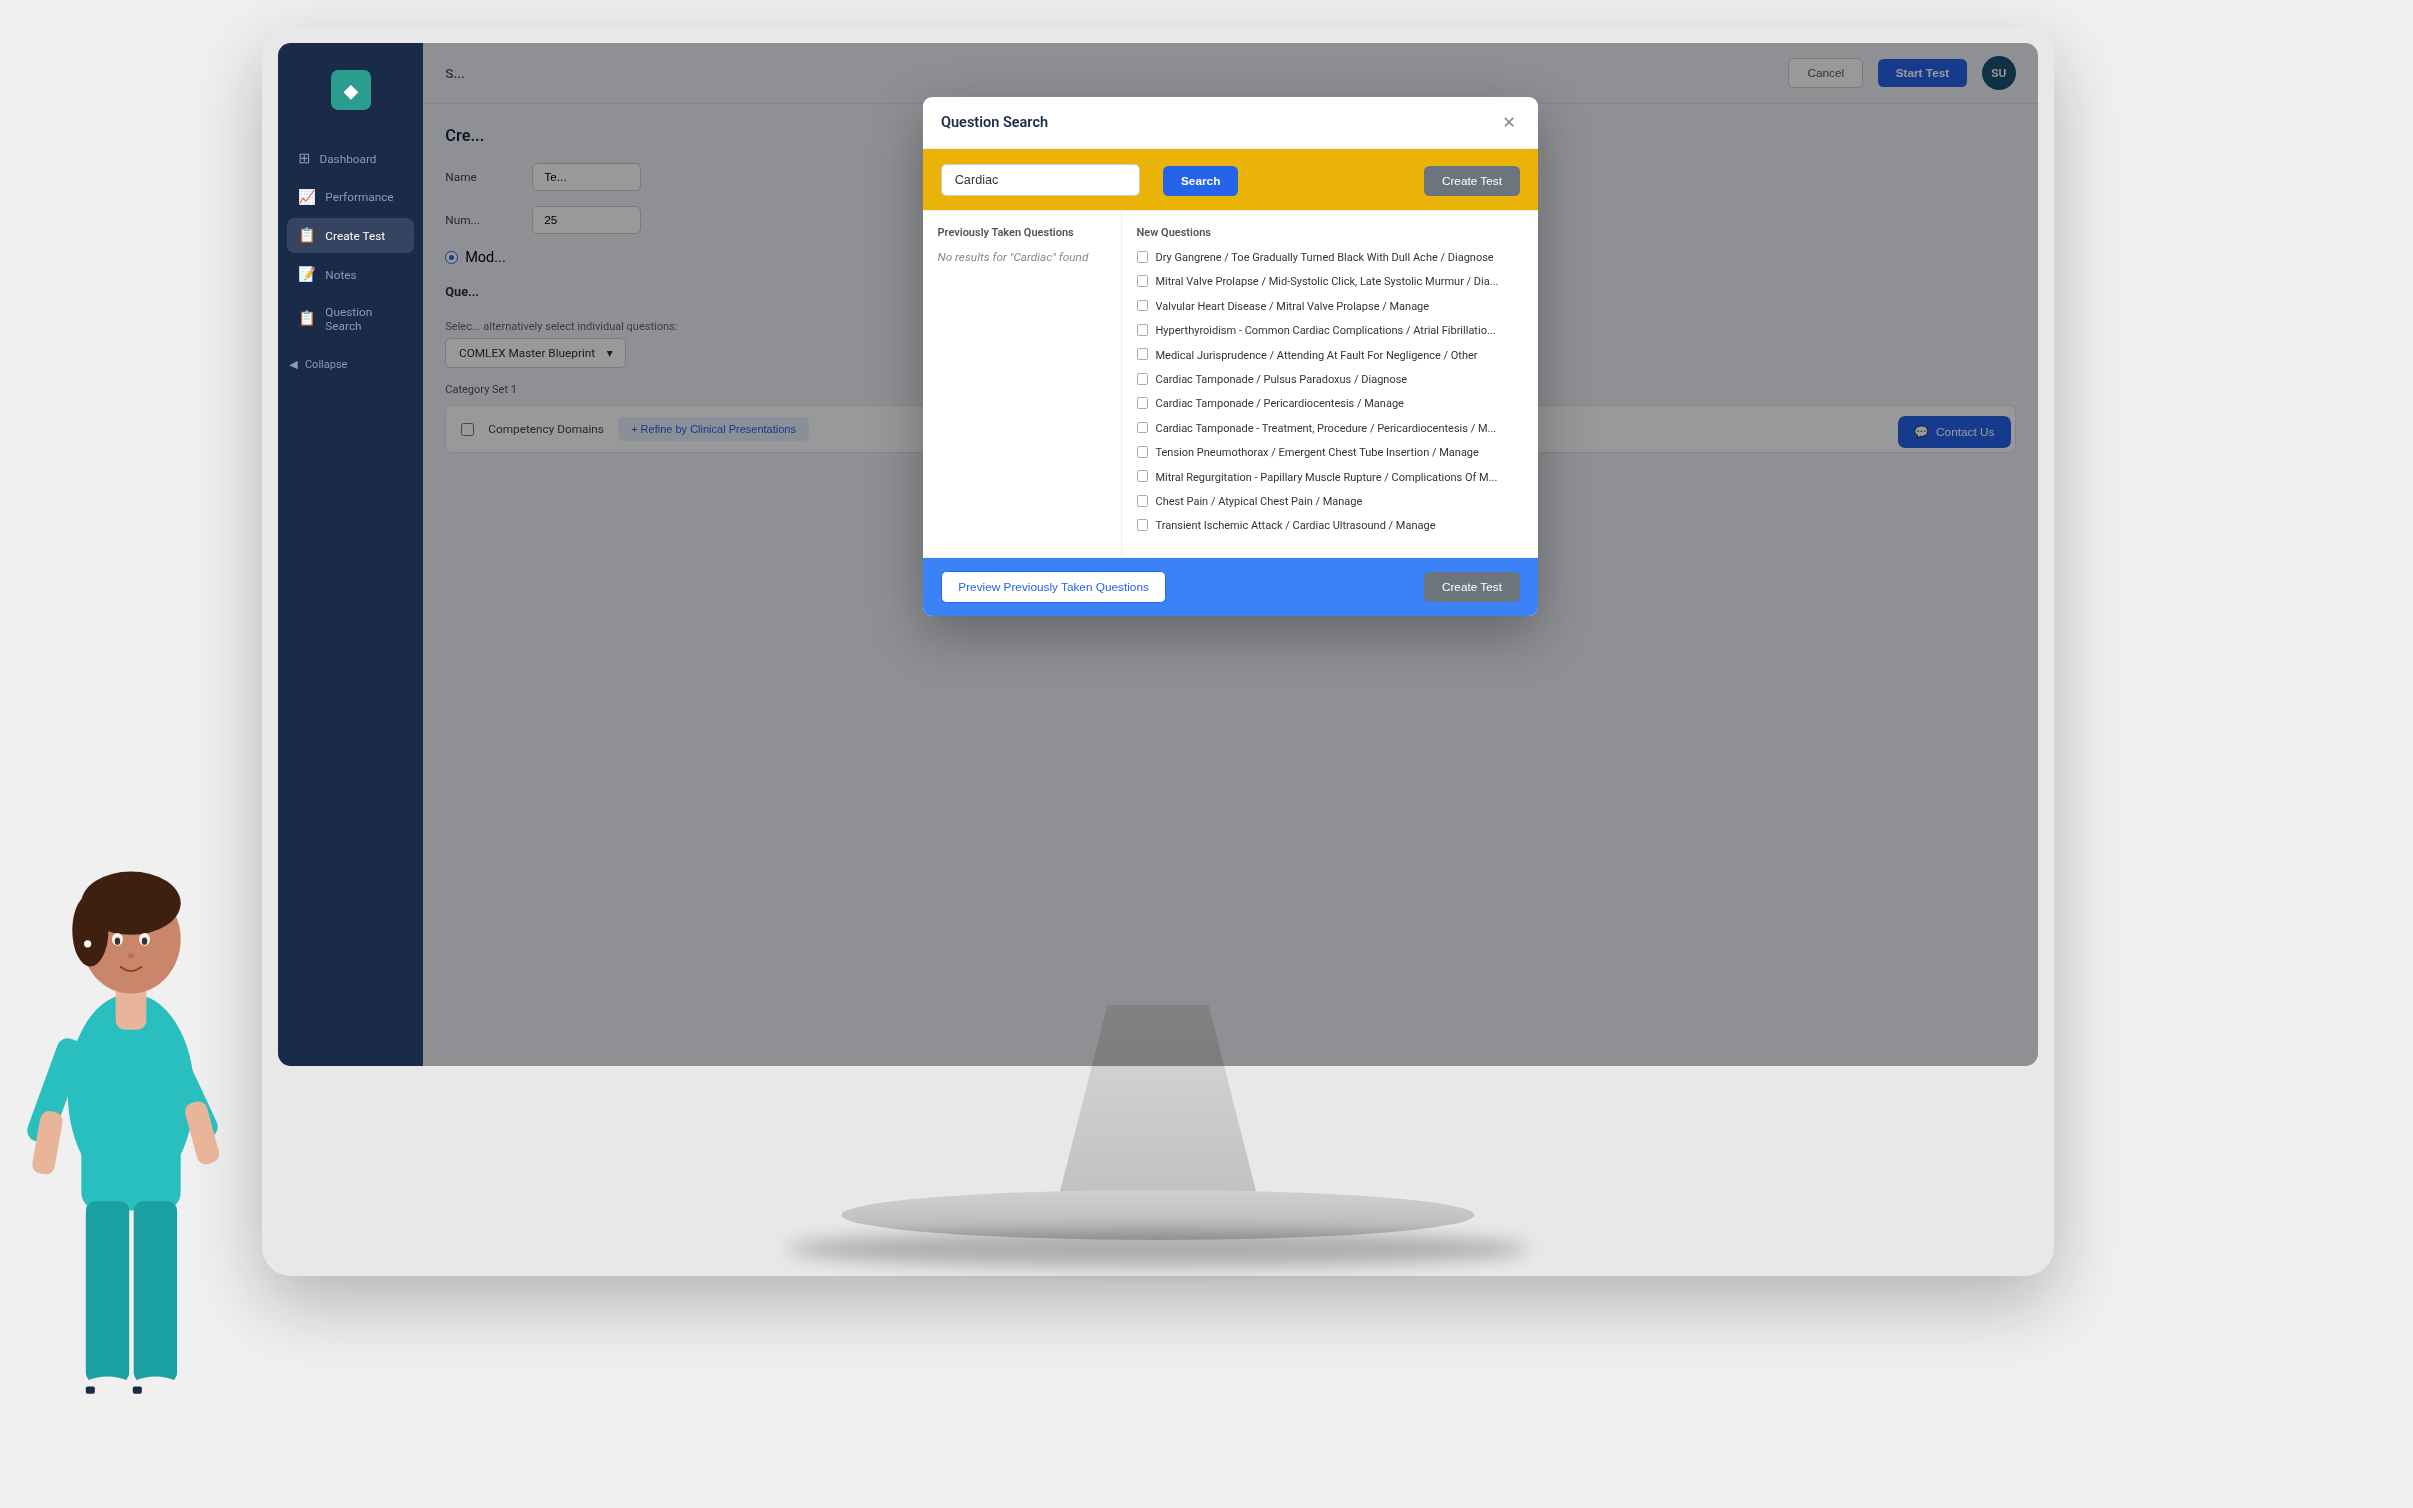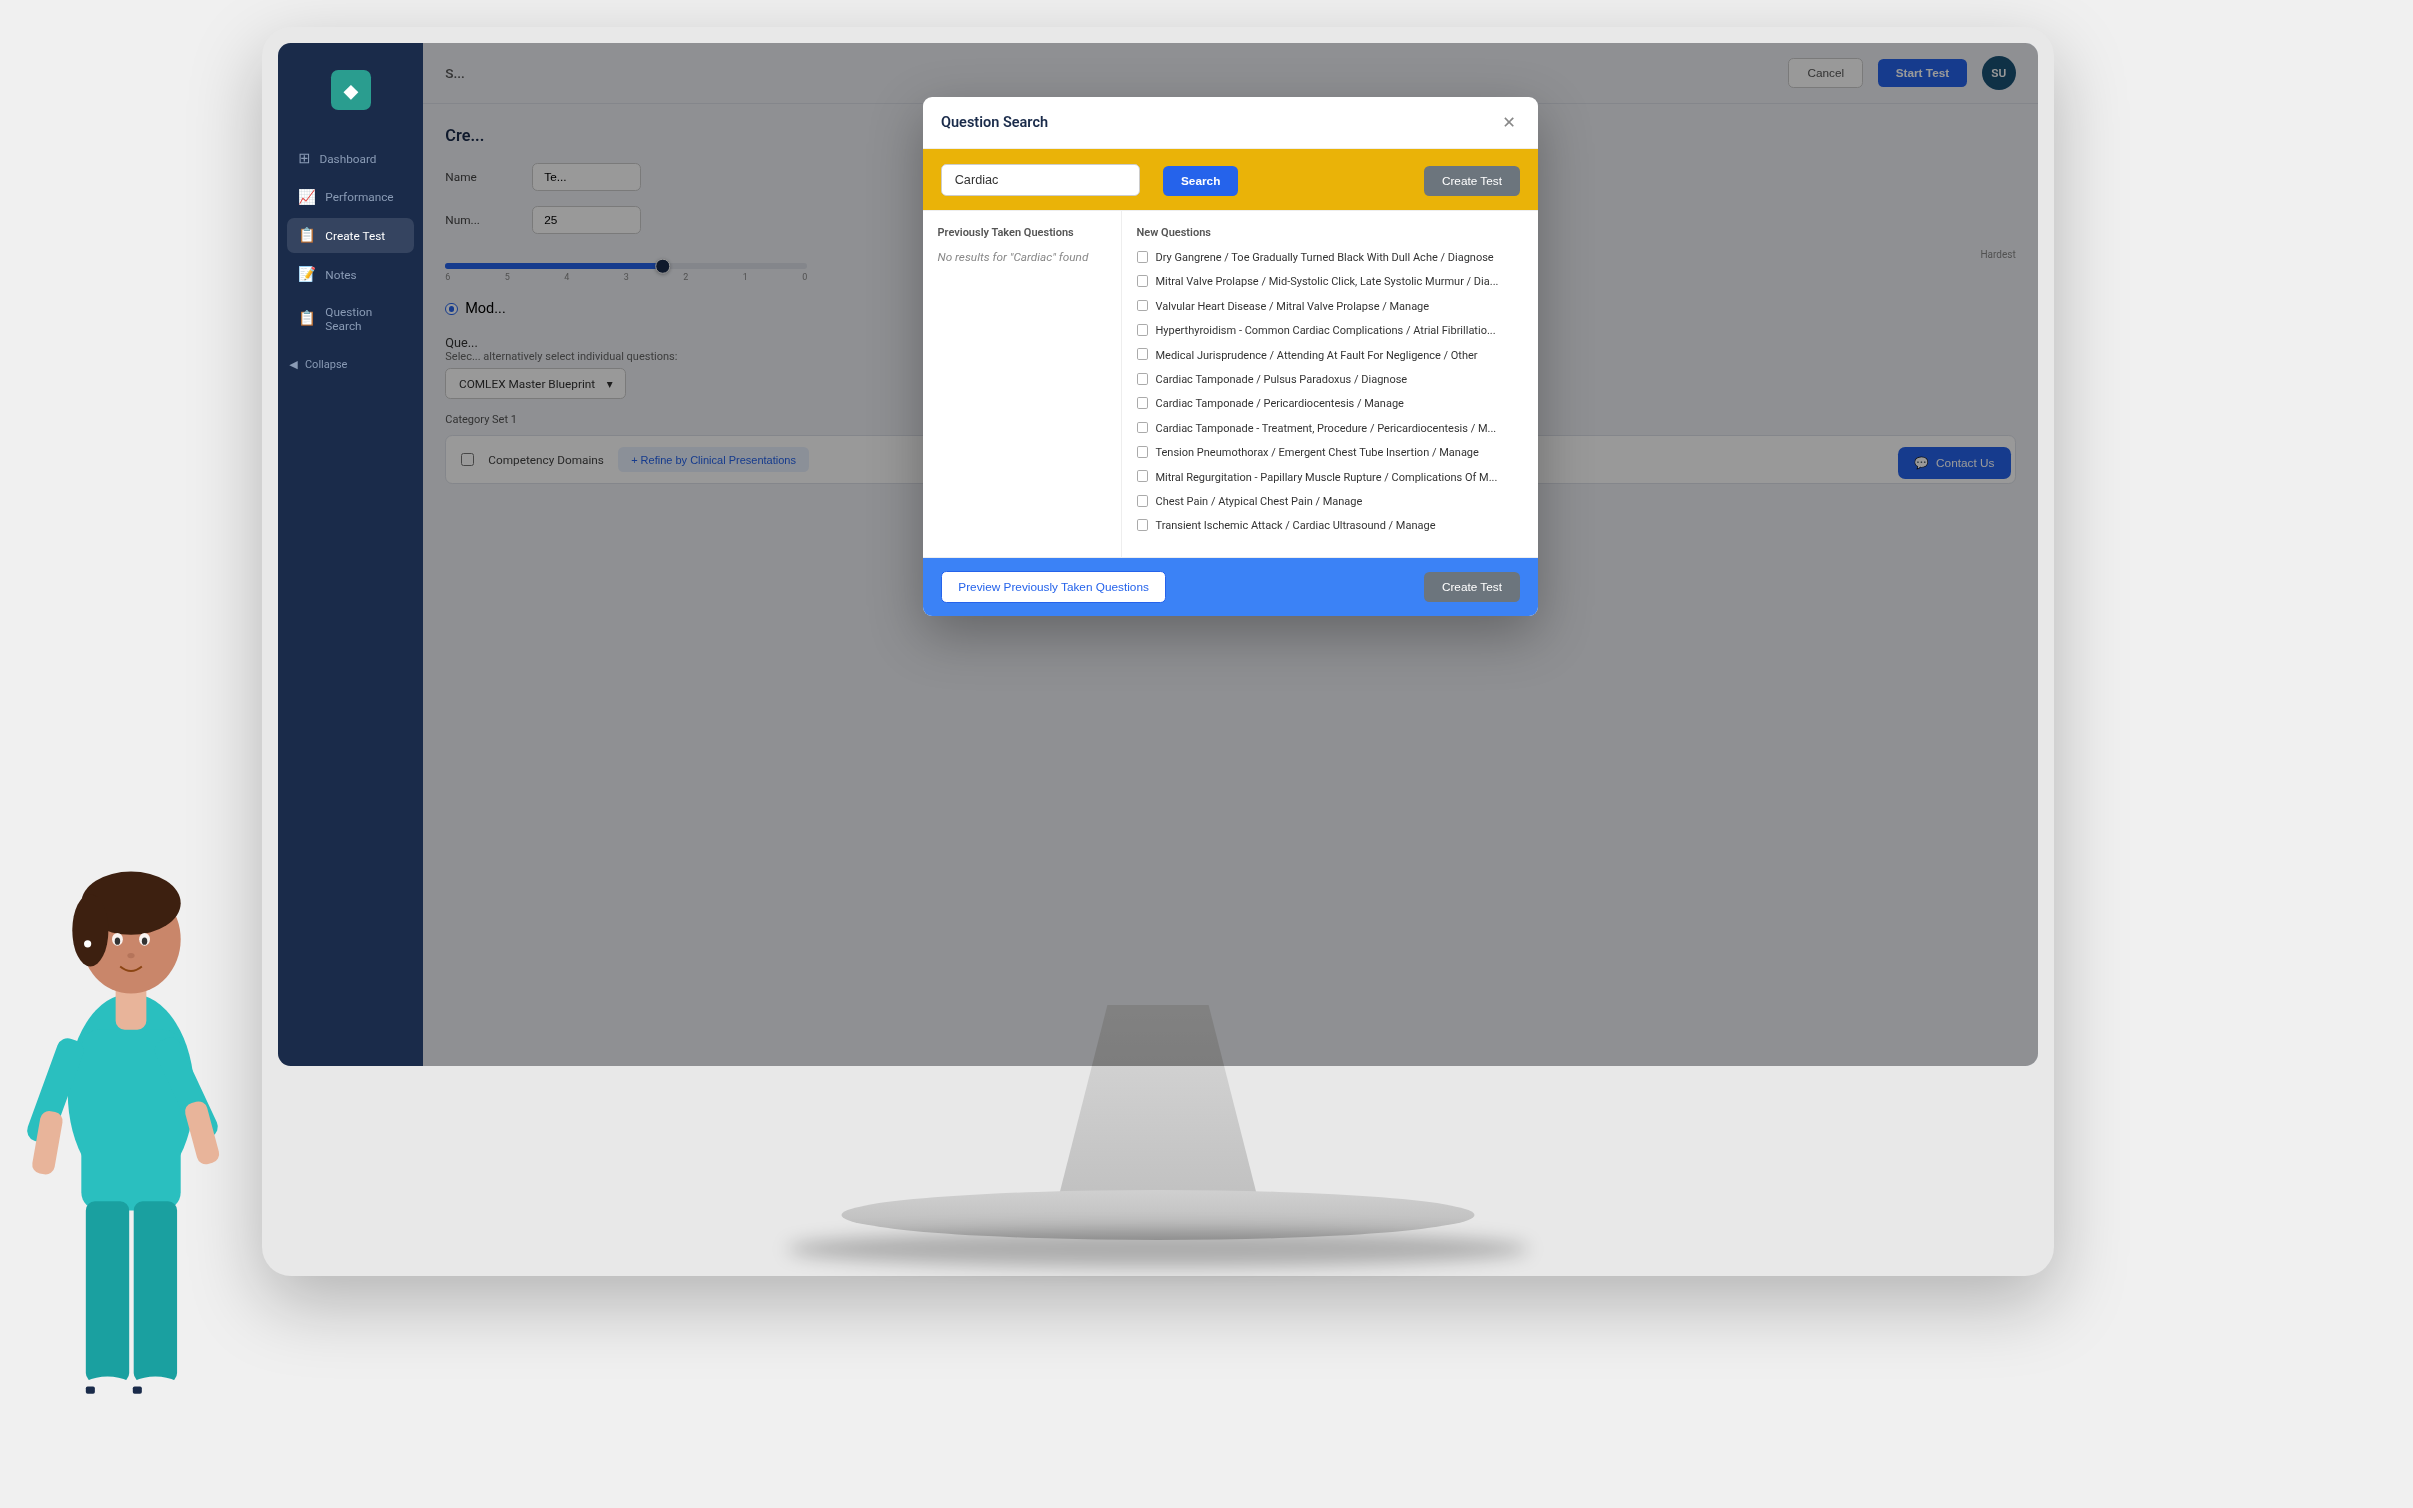--- a/index.html
+++ b/index.html
@@ -284,23 +284,23 @@
       border-radius: 50%;
       background: #2563eb;
     }
 
     
     .questions-section {
       margin-top: 18px;
     }
     .questions-header {
       font-size: 12.7px;
-      font-weight: 400;
+      font-weight: 700;
       color: #333;
-      margin-bottom: 0;
+      margin-bottom: 21px;
     }
     .questions-sub {
       font-size: 11px;
       color: #666;
       margin-bottom: 5px;
     }
 
     
     .blueprint-dropdown {
       display: flex;
@@ -590,35 +590,20 @@
           <div class="form-row">
             <span class="form-label">Name</span>
             <input class="form-input" type="text" value="Te..." style="">
           </div>
 
           <div class="form-row">
             <span class="form-label">Num...</span>
             <input class="form-input" type="number" value="25" style="">
           </div>
 
-          <div class="difficulty-section">
-            <div class="difficulty-label">Hardest</div>
-            <div class="difficulty-slider">
-              <div class="slider-thumb"></div>
-            </div>
-            <div class="slider-labels">
-              <span>6</span>
-              <span>5</span>
-              <span>4</span>
-              <span>3</span>
-              <span>2</span>
-              <span>1</span>
-              <span>0</span>
-            </div>
-          </div>
 
           <div class="mode-row">
             <div class="radio-dot">
               <div class="radio-inner"></div>
             </div>
             <span>Mod...</span>
           </div>
 
           <div class="questions-section">
             <div class="questions-header">Que...</div>

